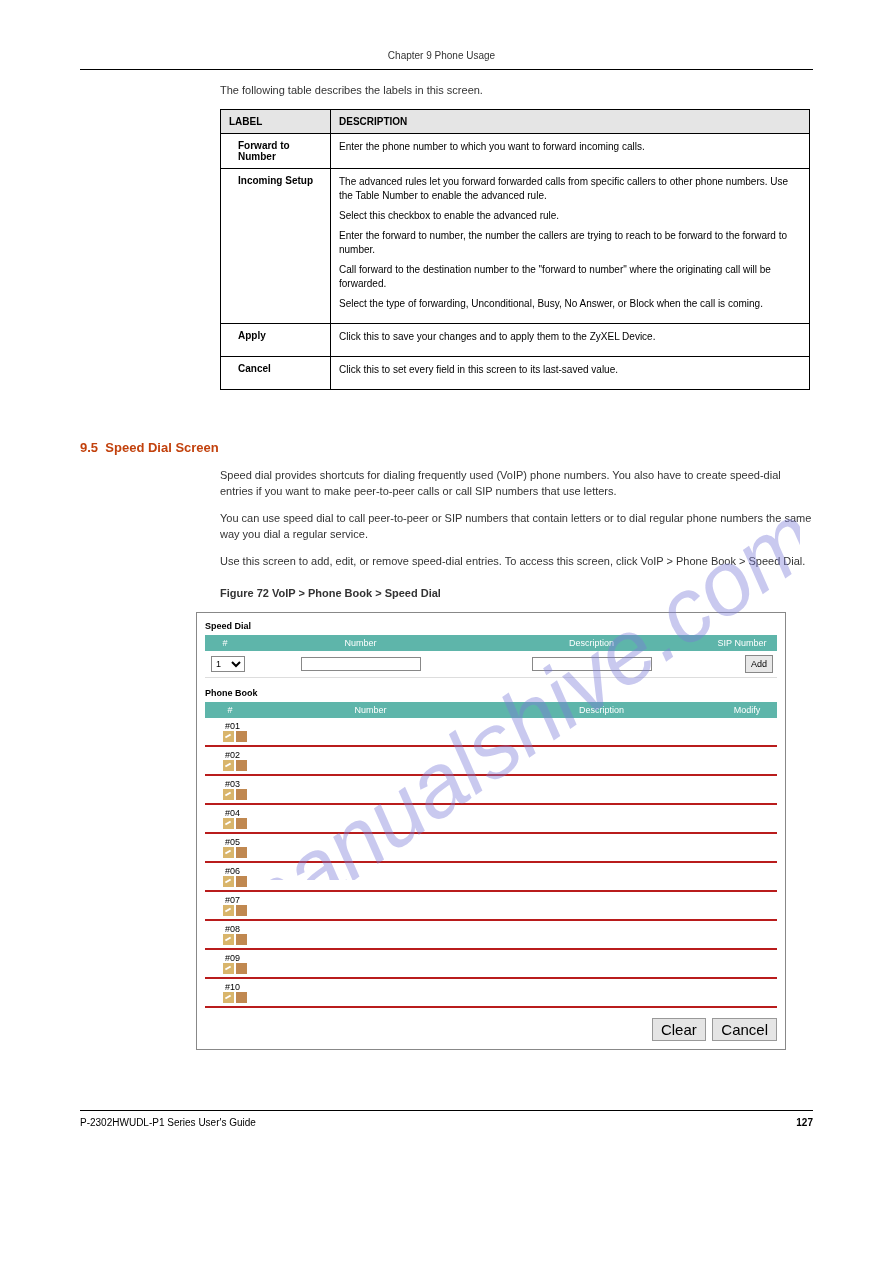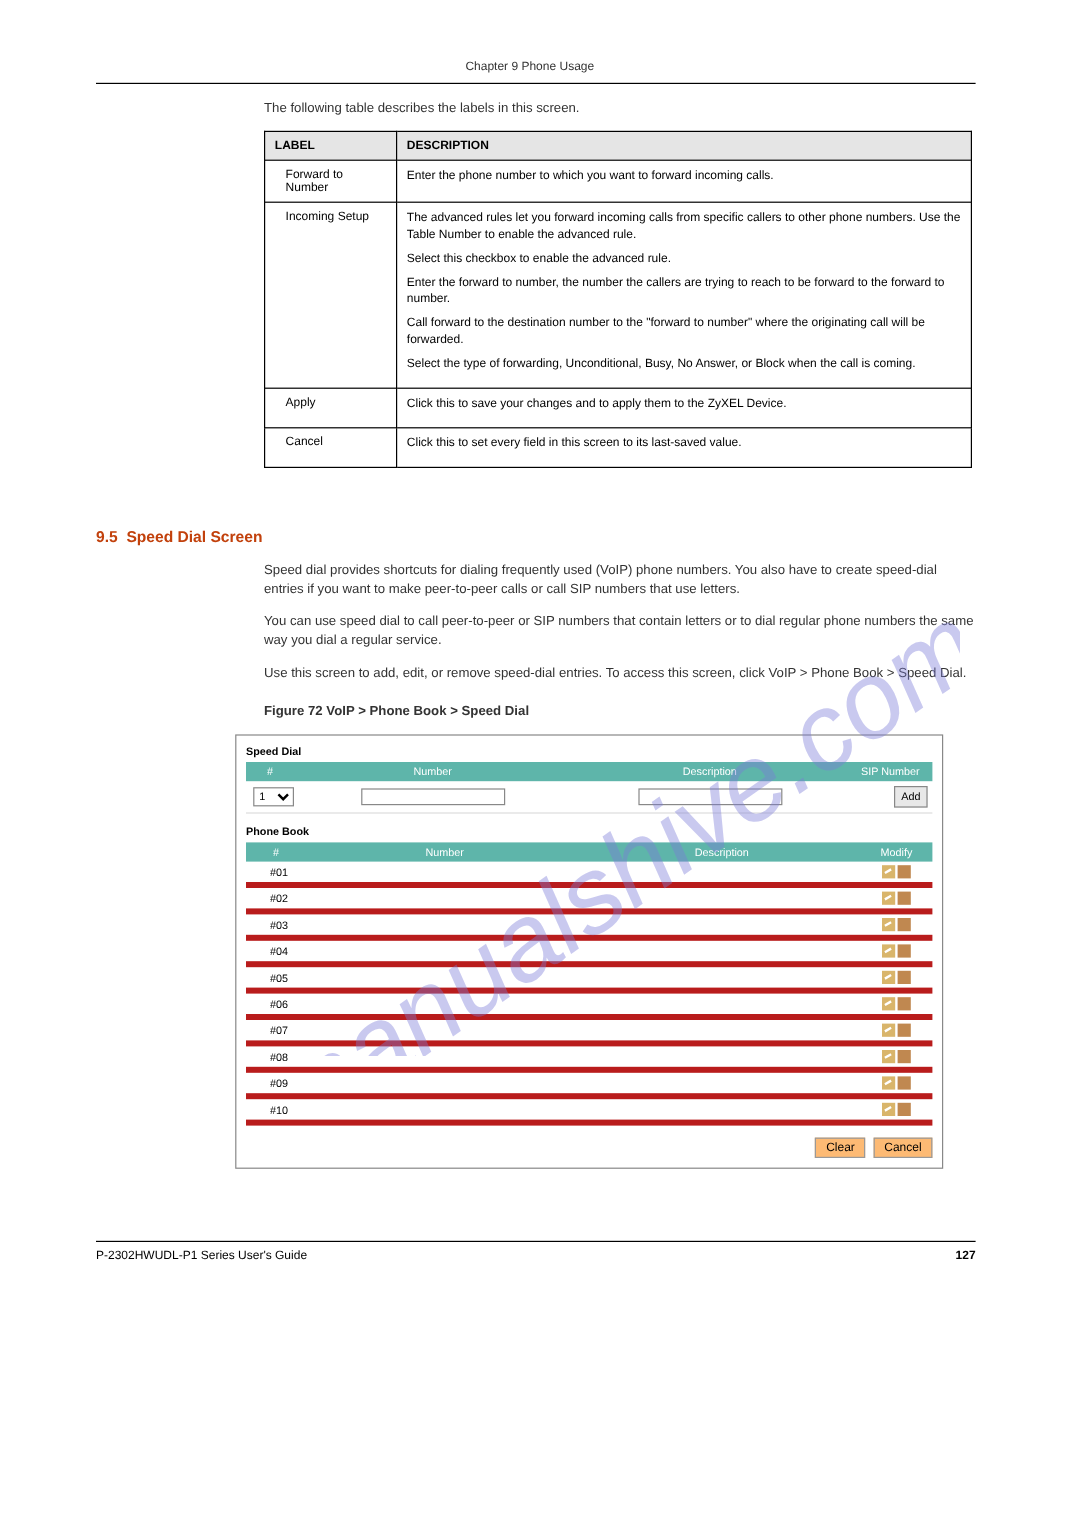--- a/index.html
+++ b/index.html
@@ -3,48 +3,48 @@
 <meta charset="utf-8">
 <style>
 * { box-sizing: border-box; margin: 0; padding: 0; }
 body { font-family: Arial, sans-serif; background: #fff; width: 893px; position: relative; }
 .page { padding: 50px 80px 40px 80px; position: relative; }
 .header-top { font-size: 10px; color: #333; text-align: center; padding-right: 10px; }
 .hr-top { border: none; border-top: 1px solid #000; margin: 8px 0 12px 0; }
 .params-table { width: 590px; margin-left: 140px; border-collapse: collapse; font-size: 10px; }
 .params-table th, .params-table td { border: 1px solid #000; padding: 6px 8px; text-align: left; vertical-align: top; }
 .params-table th { background: #e5e5e5; font-weight: bold; }
-.params-table .label-col { width: 110px; font-weight: normal; padding-left: 17px; }
+.params-table .label-col { width: 110px; font-weight: bold; padding-left: 17px; }
 .params-table td p { margin-bottom: 6px; line-height: 1.4; }
 .section-num { font-weight: bold; font-size: 13px; margin: 50px 0 12px 0; color: #c2410c; }
 .body-text { font-size: 11px; color: #333; margin: 0 0 10px 140px; line-height: 1.5; max-width: 600px; }
 
 .screenshot-box { width: 590px; margin-left: 116px; border: 1px solid #888; padding: 8px; font-size: 9px; background: #fff; }
 .sd-title { font-weight: bold; margin-bottom: 4px; }
 .sd-header, .pb-header { background: #5eb5aa; color: #fff; display: flex; font-size: 9px; height: 16px; align-items: center; }
 .sd-col1 { width: 40px; text-align: center; }
 .sd-col2 { flex: 1; text-align: center; }
 .sd-col3 { flex: 1; text-align: center; }
 .sd-col4 { width: 70px; text-align: center; }
 .sd-row { display: flex; align-items: center; padding: 4px 0; border-bottom: 1px solid #ddd; }
 .sd-select { width: 34px; height: 16px; font-size: 9px; margin-left: 6px; border: 1px solid #888; background: #fff; }
 .sd-input { width: 120px; height: 14px; border: 1px solid #888; font-size: 9px; }
 .sd-add { width: 28px; height: 18px; font-size: 9px; background: #e8e8e8; border: 1px solid #888; cursor: pointer; }
 .pb-col1 { width: 50px; text-align: center; }
 .pb-col2 { flex: 1; text-align: center; }
 .pb-col3 { flex: 1; text-align: center; }
 .pb-col4 { width: 60px; text-align: center; }
-.pb-row { display: flex; align-items: flex-end; padding: 3px 0; border-bottom: 5px solid #b91c1c; font-size: 9px; }
+.pb-row { display: flex; align-items: flex-start; padding: 3px 0; border-bottom: 2px solid #b91c1c; font-size: 9px; flex-direction: column; }
 .pb-row .pb-col1 { padding-left: 20px; text-align: left; }
 .modify-icons { display: flex; gap: 2px; justify-content: center; }
 .icon-edit { width: 11px; height: 11px; background: #d9b56b; position: relative; }
 .icon-edit::after { content: ""; position: absolute; width: 6px; height: 2px; background: #fff; top: 4px; left: 2px; transform: rotate(-30deg); }
 .icon-del { width: 11px; height: 11px; background: #c08850; }
 .btn-row { text-align: right; margin-top: 10px; }
-.btn { font-size: 10px; padding: 2px 8px; background: #fdba74; border: 1px solid #999; cursor: pointer; margin-left: 4px; }
+.btn { font-size: 15px; padding: 2px 8px; background: #e5e5e5; border: 1px solid #999; cursor: pointer; margin-left: 4px; }
 
 .footer { border-top: 1px solid #000; margin-top: 60px; padding-top: 6px; display: flex; justify-content: space-between; font-size: 10px; }
 
 .watermark { position: absolute; top: 380px; left: 100px; width: 700px; pointer-events: none; z-index: 10; opacity: 0.4; }
 .watermark svg { width: 100%; height: auto; }
 </style>
 </head>
 <body>
 
 <div class="page">
@@ -70,21 +70,21 @@
   <tbody>
     <tr>
       <td class="label-col">Forward to Number</td>
       <td>
             <p>Enter the phone number to which you want to forward incoming calls.</p>
           </td>
     </tr>
     <tr>
       <td class="label-col">Incoming Setup</td>
       <td>
-        <p>The advanced rules let you forward incoming calls from specific callers to other phone numbers. Use the Table Number to enable the advanced rule.</p>
+        <p>The advanced rules let you forward forwarded calls from specific callers to other phone numbers. Use the Table Number to enable the advanced rule.</p>
         <p>Select this checkbox to enable the advanced rule.</p>
         <p>Enter the forward to number, the number the callers are trying to reach to be forward to the forward to number.</p>
         <p>Call forward to the destination number to the "forward to number" where the originating call will be forwarded.</p>
         <p>Select the type of forwarding, Unconditional, Busy, No Answer, or Block when the call is coming.</p>
       </td>
     </tr>
     <tr>
       <td class="label-col">Apply</td>
       <td>
             <p>Click this to save your changes and to apply them to the ZyXEL Device.</p>

